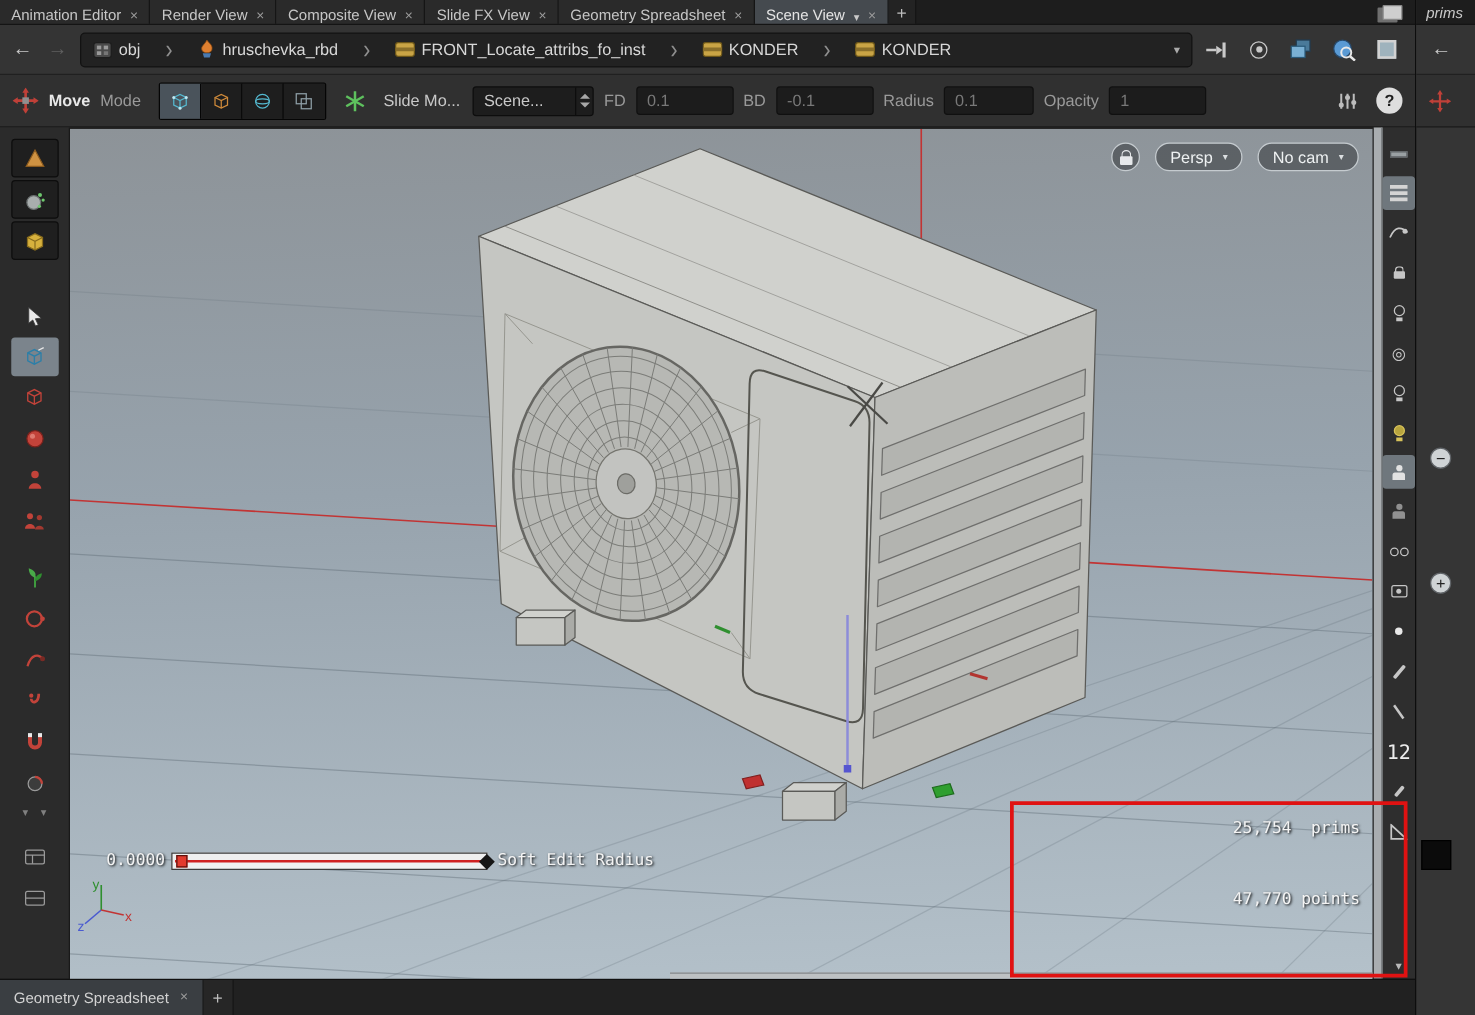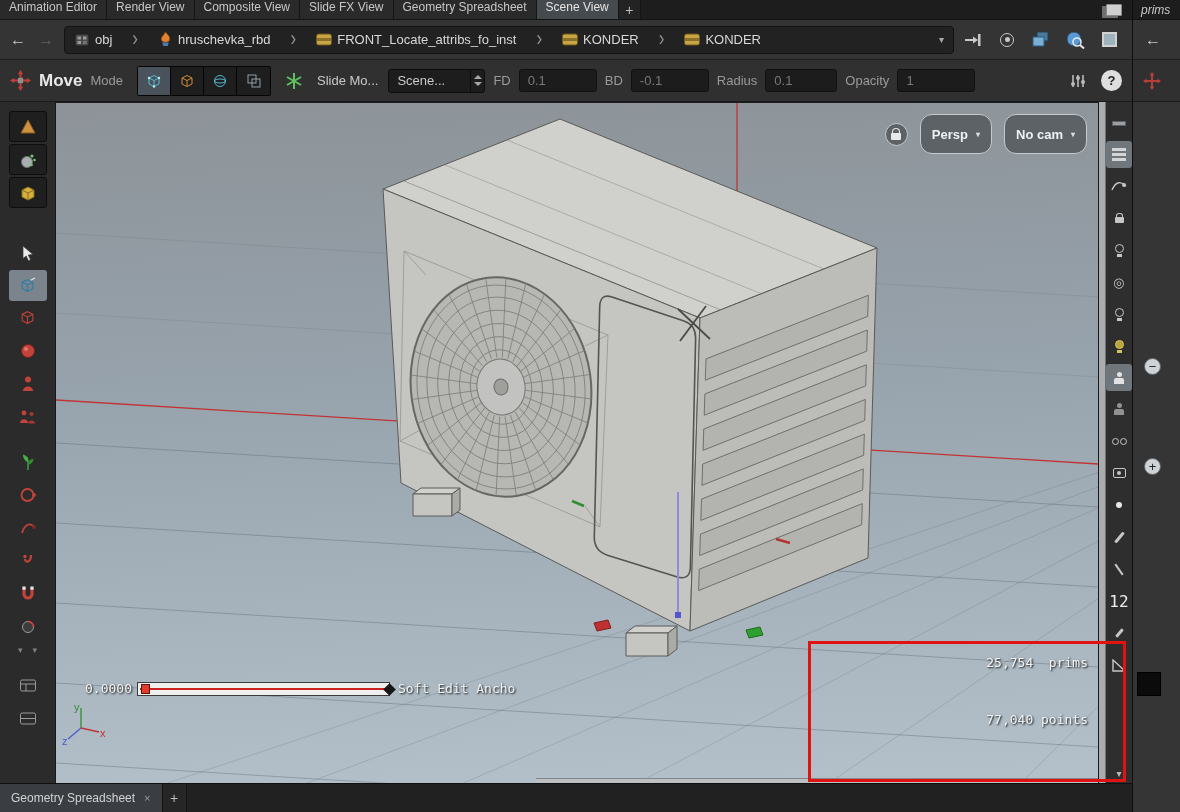--- a/index.html
+++ b/index.html
@@ -4,21 +4,21 @@
 <style>
   * { margin:0; padding:0; box-sizing:border-box; }
   body { background:#111; font-family:"Liberation Sans",sans-serif; }
   #app { position:relative; width:1180px; height:812px; background:#2b2b2b; overflow:hidden; user-select:none; }
 
   
   .main { position:absolute; left:0; top:0; width:1132px; height:812px; display:flex; flex-direction:column; }
 
   
   .tabbar { height:20px; background:#1d1d1d; display:flex; align-items:stretch; border-bottom:1px solid #141414; }
-  .tab { display:flex; align-items:flex-end; gap:7px; padding:0 9px; font-size:12px; color:#c6c6c6; background:#2a2a2a; border-right:1px solid #151515; white-space:nowrap; cursor:default;flex-direction:column; }
+  .tab { display:flex; align-items:flex-end; gap:7px; padding:0 9px; font-size:12px; color:#c6c6c6; background:#2a2a2a; border-right:1px solid #151515; white-space:nowrap; cursor:default; }
   .tab.active { background:#454a4f; color:#e4e4e4; }
   .tab .x { color:#9d9d9d; font-size:11px; }
   .tab .dd { font-size:9px; color:#c9c9c9; }
   .addtab { width:22px; display:flex; align-items:center; justify-content:center; color:#bdbdbd; font-size:14px; background:#232323; border-right:1px solid #151515; }
   .tb-paneicon { margin-left:auto; margin-right:10px; align-self:center; width:16px; height:12px; background:#cfcfcf; border:1px solid #8a8a8a; border-radius:1px; box-shadow:-4px 2px 0 #6f6f6f; }
 
   
   .pathbar { height:40px; background:#343434; border-bottom:1px solid #202020; display:flex; align-items:center; padding:0 8px; gap:8px; }
   .navarrow { font-size:16px; color:#c9c9c9; width:20px; text-align:center; }
   .navarrow.disabled { color:#5f5f5f; }
@@ -27,21 +27,21 @@
   .sep { color:#8f8f8f; font-size:17px; line-height:1; transform:scaleY(1.25); }
   .crumb-dd { margin-left:auto; color:#aaa; font-size:10px; }
   .pathicons { display:flex; align-items:center; gap:12px; padding-right:4px; }
   .pic { display:flex; align-items:center; justify-content:center; width:22px; height:22px; }
   .ring-double { width:14px; height:14px; border:1.6px solid #c9c9c9; border-radius:50%; display:flex; align-items:center; justify-content:center; }
   .ring-double i { width:5px; height:5px; background:#c9c9c9; border-radius:50%; }
   .frame-sq { width:15px; height:15px; border:2px solid #d2d2d2; background:#9fb3bd; }
 
   
   .toolbar { height:42px; background:#303030; border-bottom:1px solid #1a1a1a; display:flex; align-items:center; padding:0 10px; gap:8px; }
-  .tname { font-weight:bold; color:#e8e8e8; font-size:17px; }
+  .tname { font-weight:bold; color:#e8e8e8; font-size:13px; }
   .tlabel { color:#9a9a9a; font-size:13px; }
   .tgroup { display:flex; border:1px solid #050505; border-radius:2px; margin-left:6px; }
   .tbtn { width:33px; height:28px; background:#1e1e1e; border-right:1px solid #050505; display:flex; align-items:center; justify-content:center; }
   .tbtn:last-child { border-right:none; }
   .tbtn.sel { background:#4a535b; }
   .starbtn { width:30px; height:28px; display:flex; align-items:center; justify-content:center; }
   .combo { width:97px; height:24px; background:#1d1d1d; border:1px solid #0d0d0d; border-radius:3px; display:flex; align-items:stretch; margin-left:2px; }
   .combo .clabel { flex:1; display:flex; align-items:center; padding:0 8px; color:#c9c9c9; font-size:13px; white-space:nowrap; overflow:hidden; }
   .combo .spin { width:14px; border-left:1px solid #0d0d0d; display:flex; flex-direction:column; align-items:center; justify-content:center; gap:3px; }
   .tri-up { width:0; height:0; border-left:4px solid transparent; border-right:4px solid transparent; border-bottom:4px solid #a8a8a8; }
@@ -62,21 +62,21 @@
   .ddrow { display:flex; gap:10px; color:#808080; font-size:9px; height:14px; align-items:center; }
 
   
   .viewport { flex:1; position:relative; background:linear-gradient(178deg,#8d9398 0%, #97a3ad 42%, #b4c1ca 100%); overflow:hidden; border-top:1px solid #1c1c1c; }
   .viewport svg.scene { position:absolute; inset:0; }
   #grid line { stroke:#57646e; }
   #louvers polygon { fill:#b3b4b0; stroke:#6f6f6d; stroke-width:1; }
   #fan-grille line, #fan-grille ellipse { stroke:#7b7c78; stroke-width:.8; fill:none; }
 
   .vp-top { position:absolute; top:11px; right:11px; display:flex; align-items:center; gap:12px; z-index:5; }
-  .pill { height:40px; border:1px solid #c5cbcf; border-radius:12px; background:rgba(24,27,29,.42); color:#eef1f2; font-size:13px; display:flex; align-items:center; gap:8px; padding:0 11px;font-weight:bold; }
+  .pill { height:23px; border:1px solid #c5cbcf; border-radius:12px; background:rgba(24,27,29,.42); color:#eef1f2; font-size:13px; display:flex; align-items:center; gap:8px; padding:0 11px; }
   .pill .dd { font-size:8px; color:#dcdfe1; }
   .lockbtn { width:23px; height:23px; border-radius:50%; border:1px solid #c5cbcf; background:rgba(24,27,29,.42); display:flex; flex-direction:column; align-items:center; justify-content:center; }
   .lk-sh { width:8px; height:6px; border:1.6px solid #e6e8ea; border-bottom:none; border-radius:4px 4px 0 0; }
   .lk-bd { width:10px; height:7px; background:#e6e8ea; border-radius:1px; margin-top:-1px; }
 
   .softedit { position:absolute; left:14px; top:578px; display:flex; align-items:center; font-family:"DejaVu Sans Mono",monospace; font-size:13px; color:#f3f3f3; text-shadow:1px 1px 2px rgba(0,0,0,.95); z-index:5; }
   .se-val { width:62px; text-align:right; margin-right:5px; }
   .se-track { position:relative; width:253px; height:14px; background:#efefef; border:1px solid #3a3a3a; }
   .se-line { position:absolute; left:2px; right:2px; top:5px; height:2px; background:#cf2020; }
   .se-handle { position:absolute; left:3px; top:1px; width:9px; height:10px; background:#e23b2e; border:1px solid #5e120c; }
@@ -585,26 +585,26 @@
           </div>
         </div>
 
         <div class="softedit">
           <span class="se-val">0.0000</span>
           <span class="se-track">
             <span class="se-line"></span>
             <span class="se-handle"></span>
             <span class="se-diamond"></span>
           </span>
-          <span class="se-label">Soft Edit Ancho</span>
+          <span class="se-label">Soft Edit Radius</span>
         </div>
 
         <div class="stats">
           <div>25,754  prims</div>
-          <div>77,040 points</div>
+          <div>47,770 points</div>
         </div>
 
         <svg class="gizmo" width="46" height="46">
           <line x1="21" y1="27" x2="21" y2="7" stroke="#2f8f2f" stroke-width="1.3"></line>
           <line x1="21" y1="27" x2="8" y2="38" stroke="#4a5ad0" stroke-width="1.3"></line>
           <line x1="21" y1="27" x2="39" y2="31" stroke="#c23434" stroke-width="1.3"></line>
           <text x="14" y="10" font-size="11" fill="#2f8f2f">y</text>
           <text x="2" y="44" font-size="11" fill="#4a5ad0">z</text>
           <text x="40" y="36" font-size="11" fill="#c23434">x</text>
         </svg>

